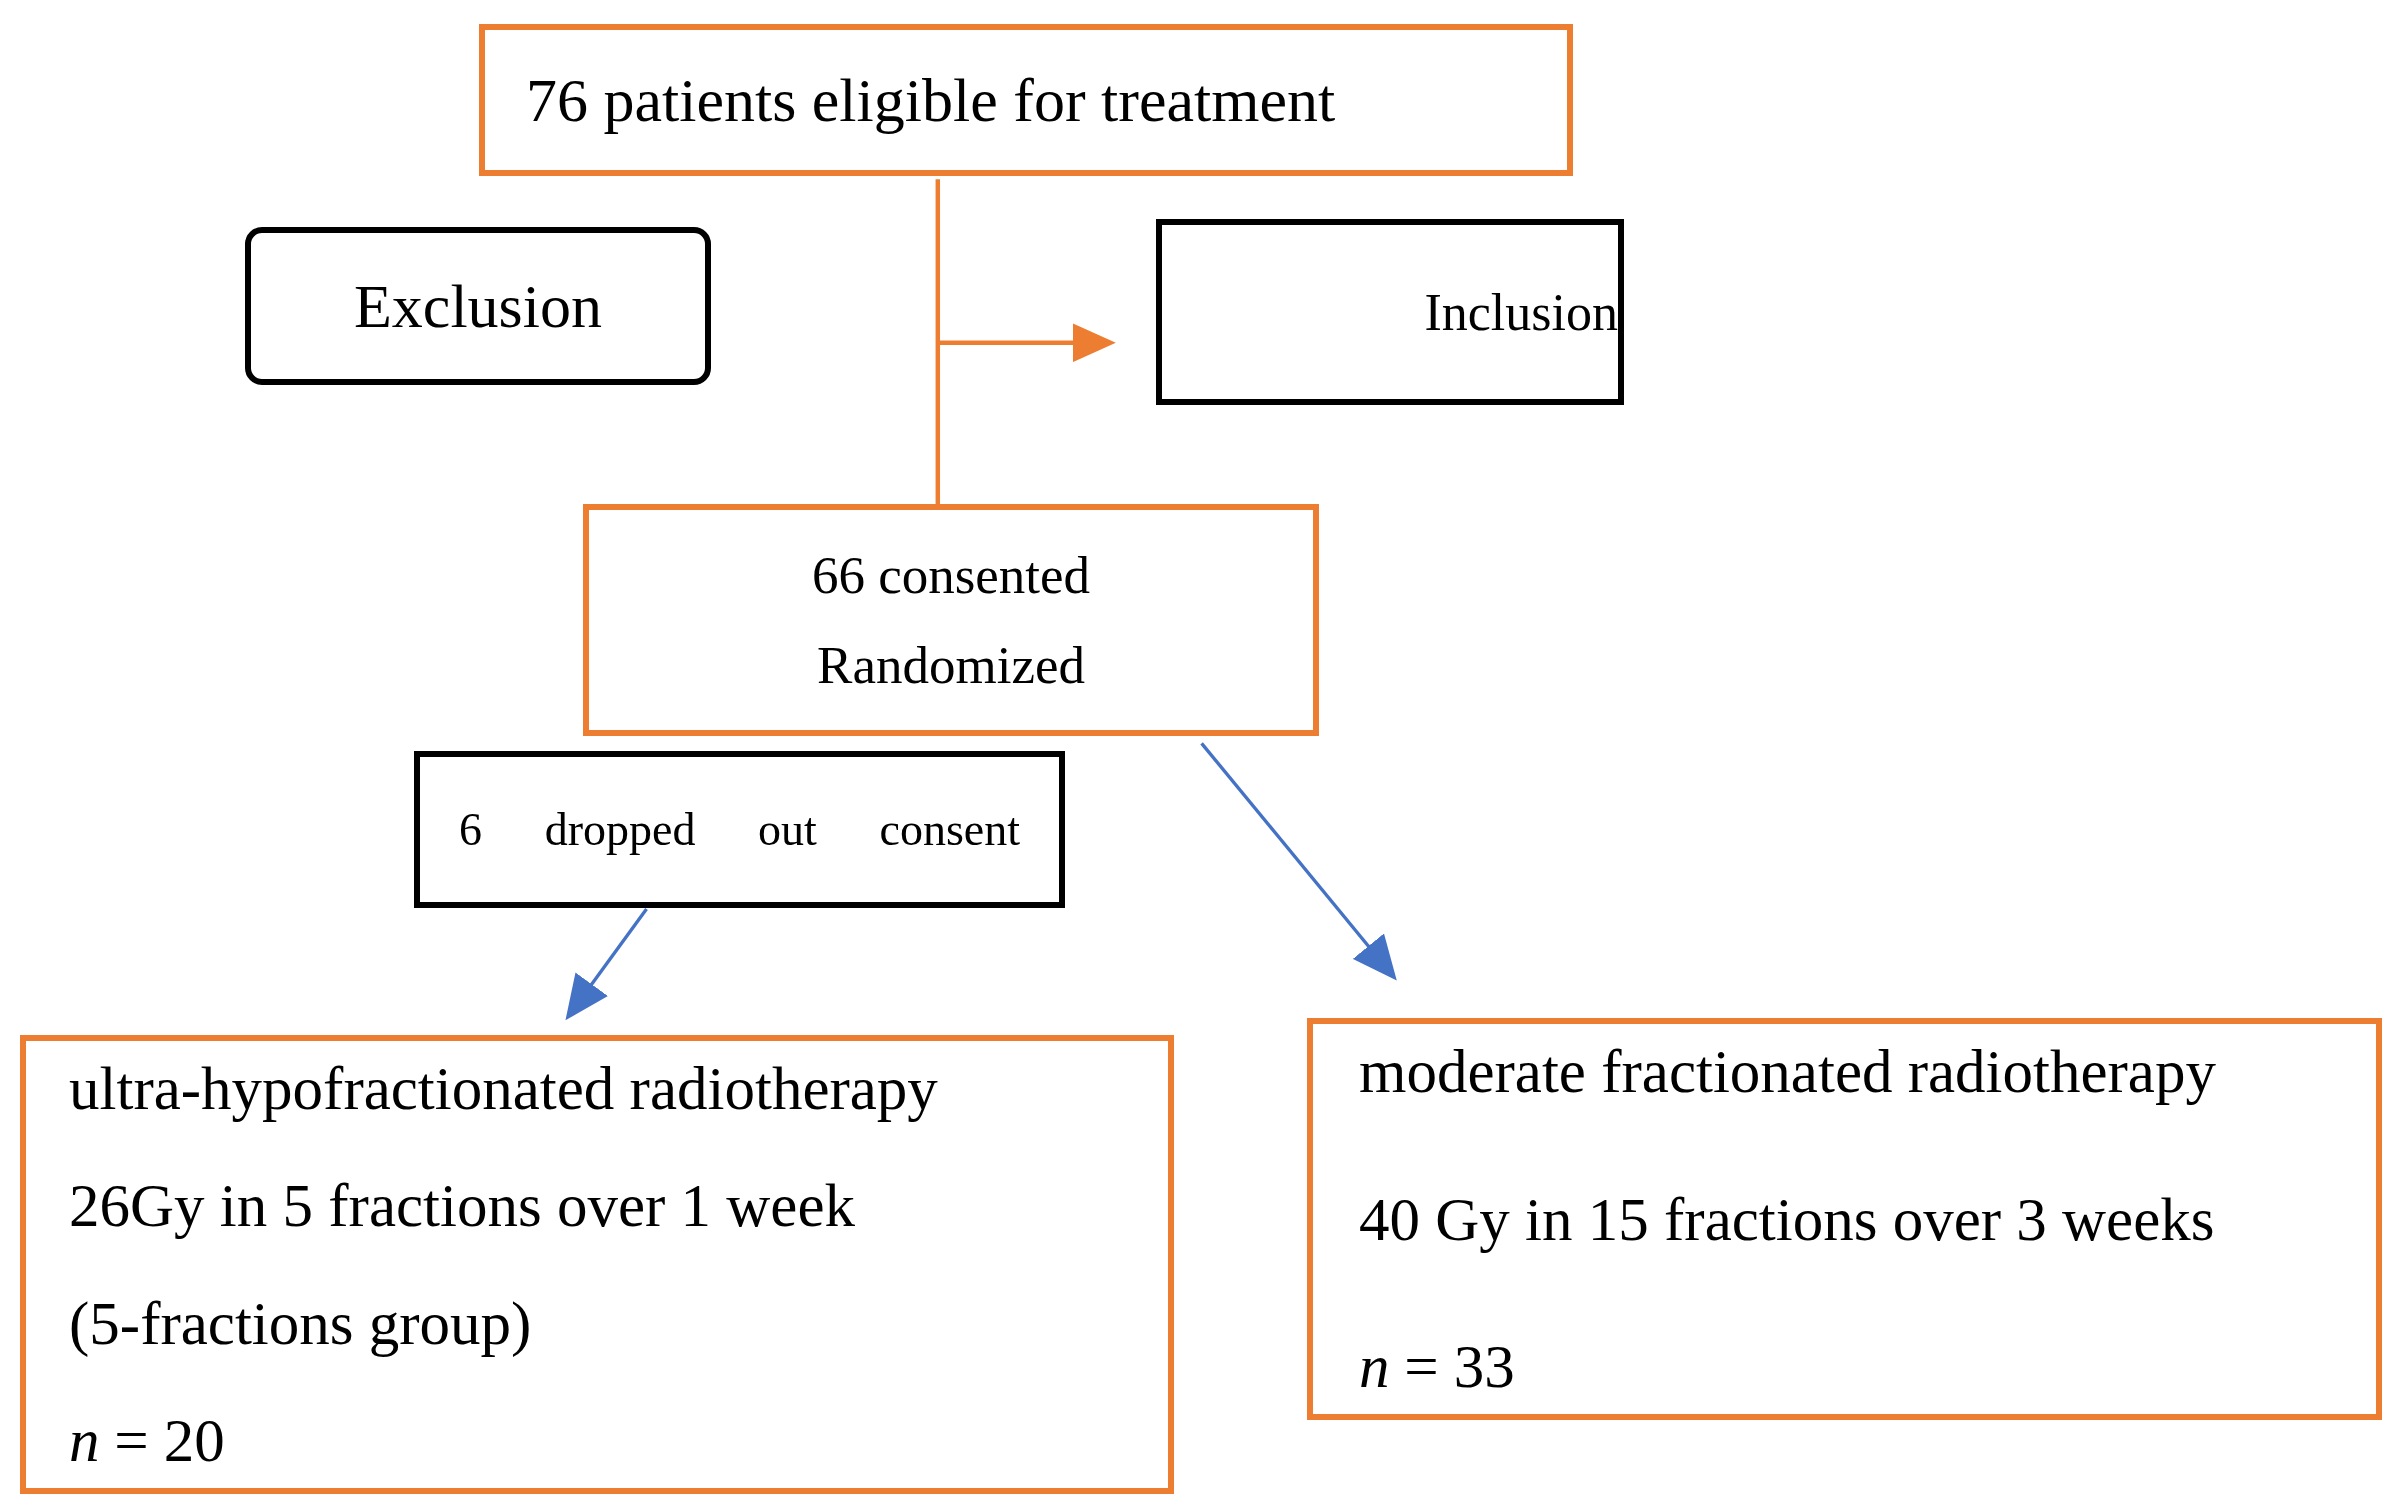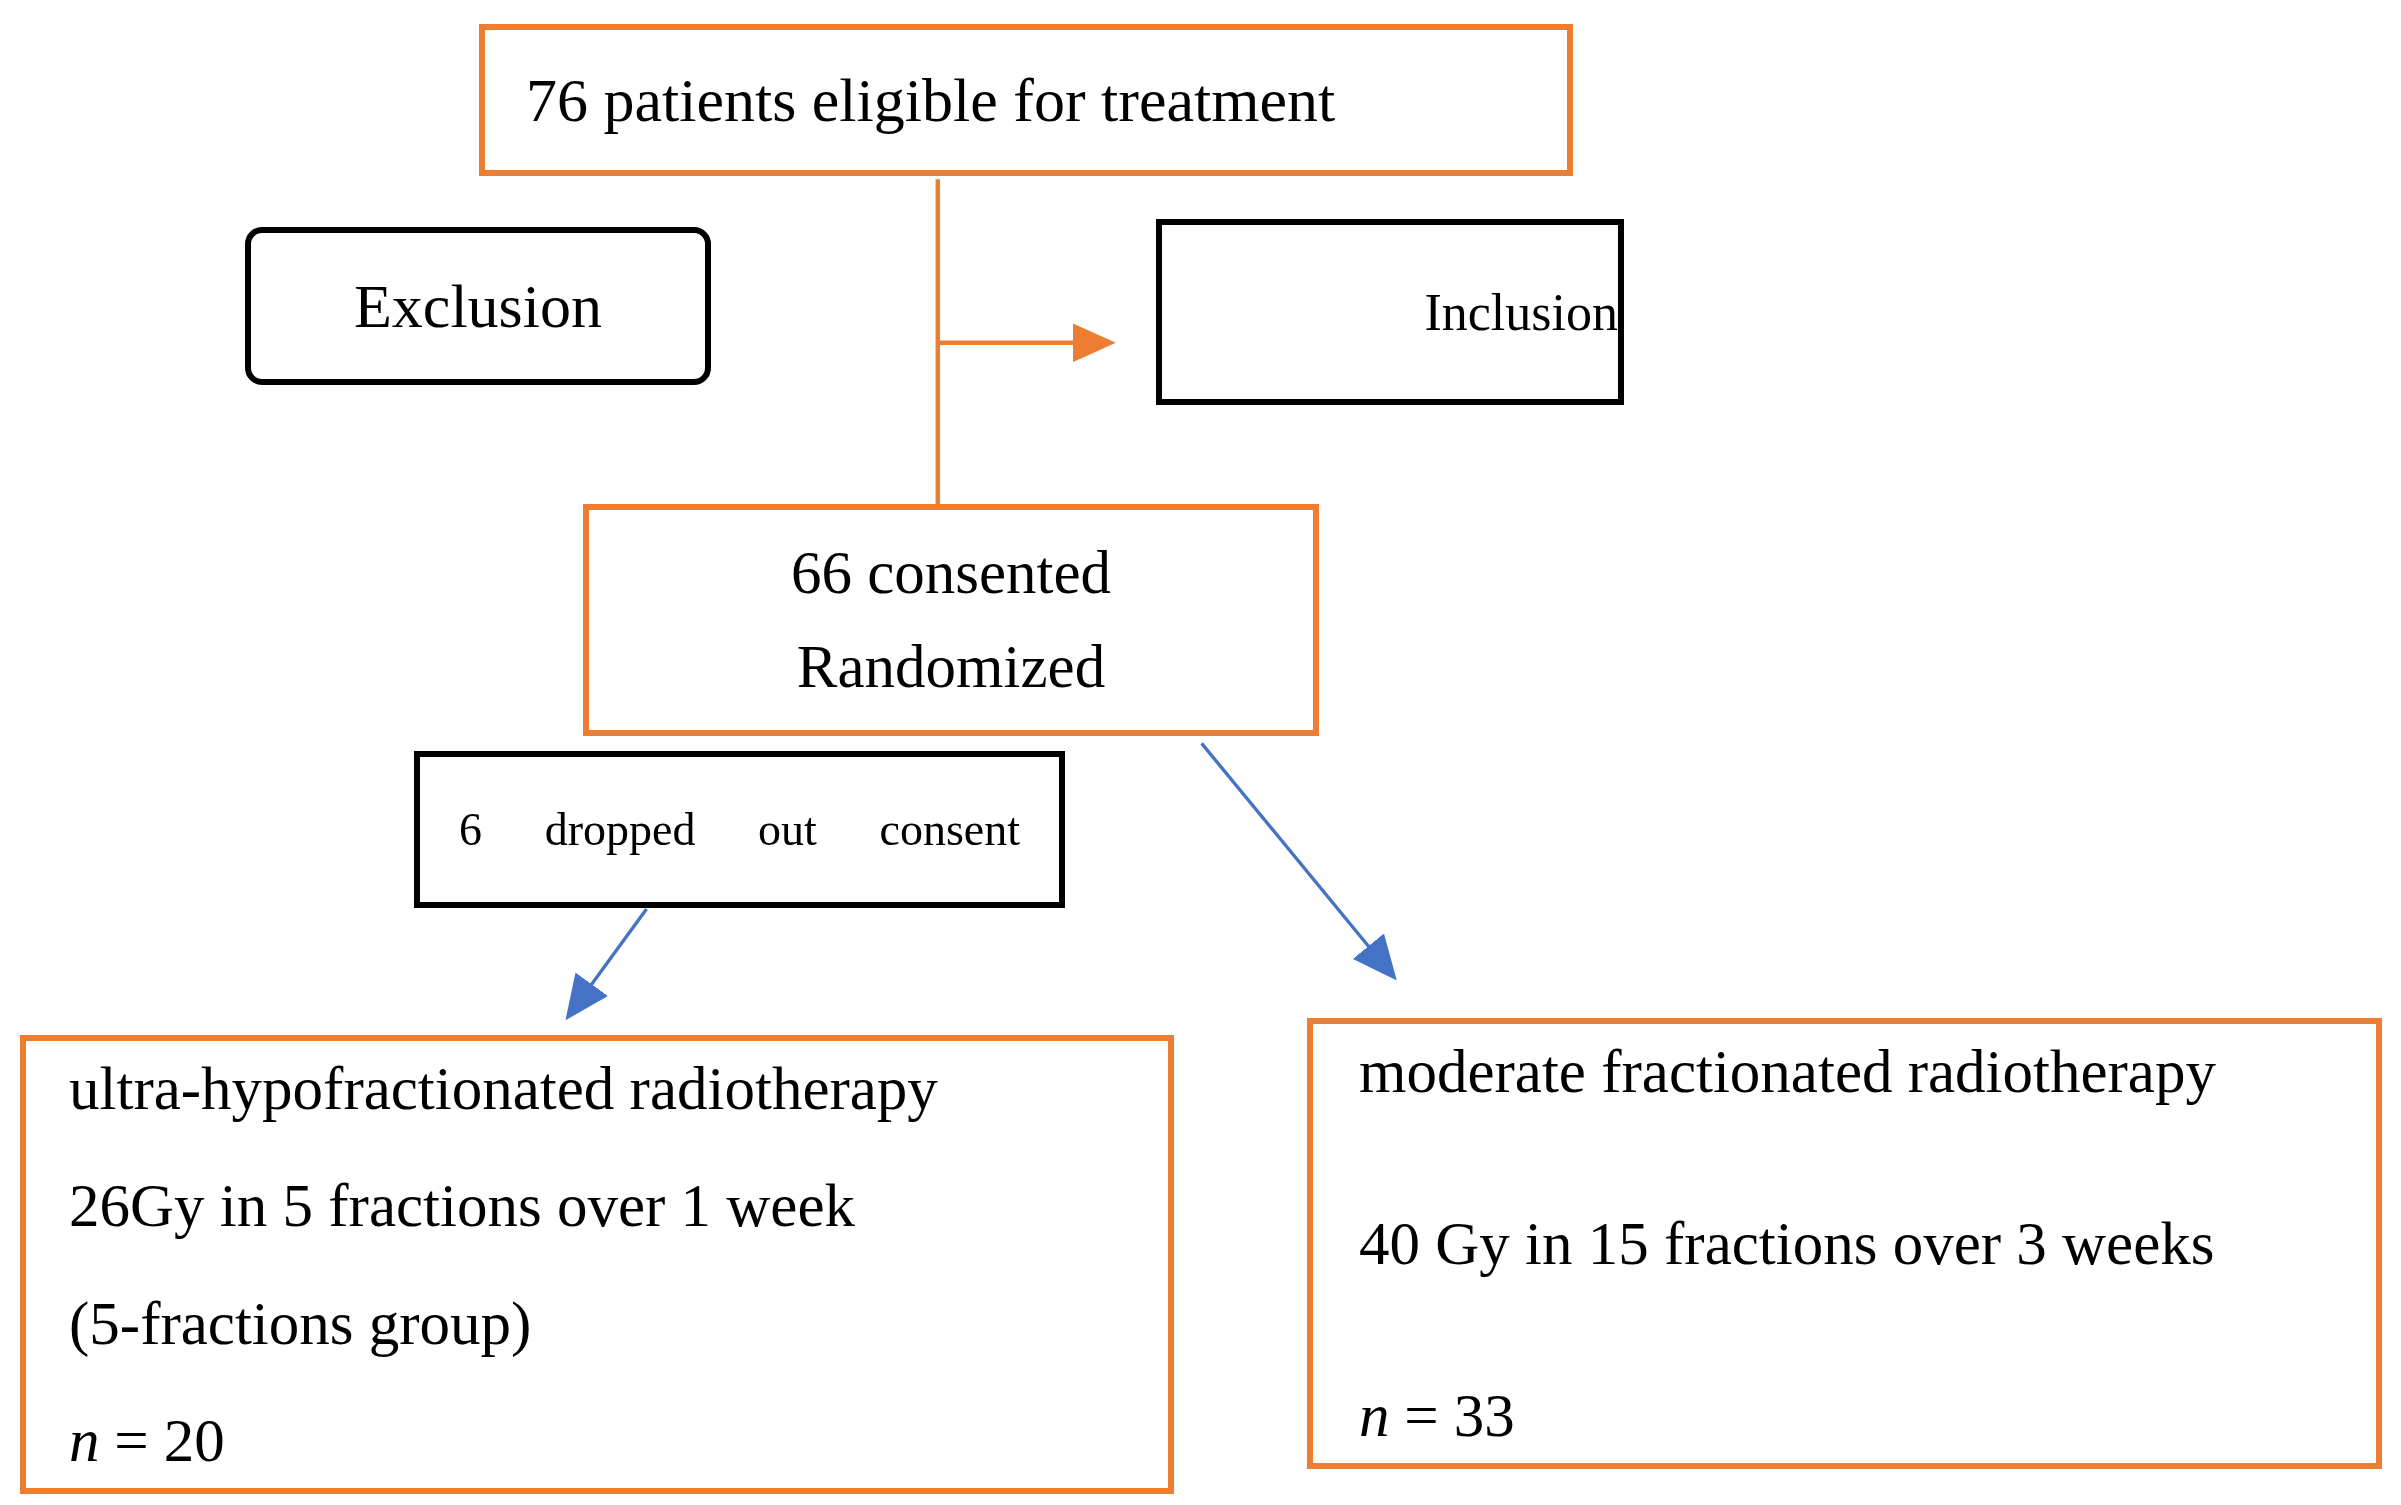--- a/index.html
+++ b/index.html
@@ -49,21 +49,21 @@
   }
   #box-inclusion {
     left: 1156px; top: 219px; width: 468px; height: 186px;
     align-items: center; justify-content: flex-end;
     font-size: 52px;
   }
   #box-randomized {
     left: 583px; top: 504px; width: 736px; height: 232px;
     flex-direction: column;
     align-items: center; justify-content: space-evenly;
-    font-size: 61px;
+    font-size: 53px;
     padding: 5px 0;
   }
   #box-dropped {
     left: 414px; top: 751px; width: 651px; height: 157px;
     align-items: center;
     padding: 0 39px;
     font-size: 46px;
   }
   #box-dropped .justify-line {
     display: block;
@@ -75,21 +75,21 @@
     flex-direction: column;
     justify-content: space-between;
     font-size: 61px;
     line-height: 95px;
   }
   #box-group5 {
     left: 20px; top: 1035px; width: 1154px; height: 459px;
     padding: 0 22px 0 43px;
   }
   #box-group15 {
-    left: 1307px; top: 1018px; width: 1075px; height: 451px;
+    left: 1307px; top: 1018px; width: 1075px; height: 402px;
     padding: 0 22px 0 46px;
   }
   .nline .n-value { margin-left: 0.24em; }
   .nline i { font-style: italic; }
 </style>
 </head>
 <body>
 
 <div class="canvas">
 

